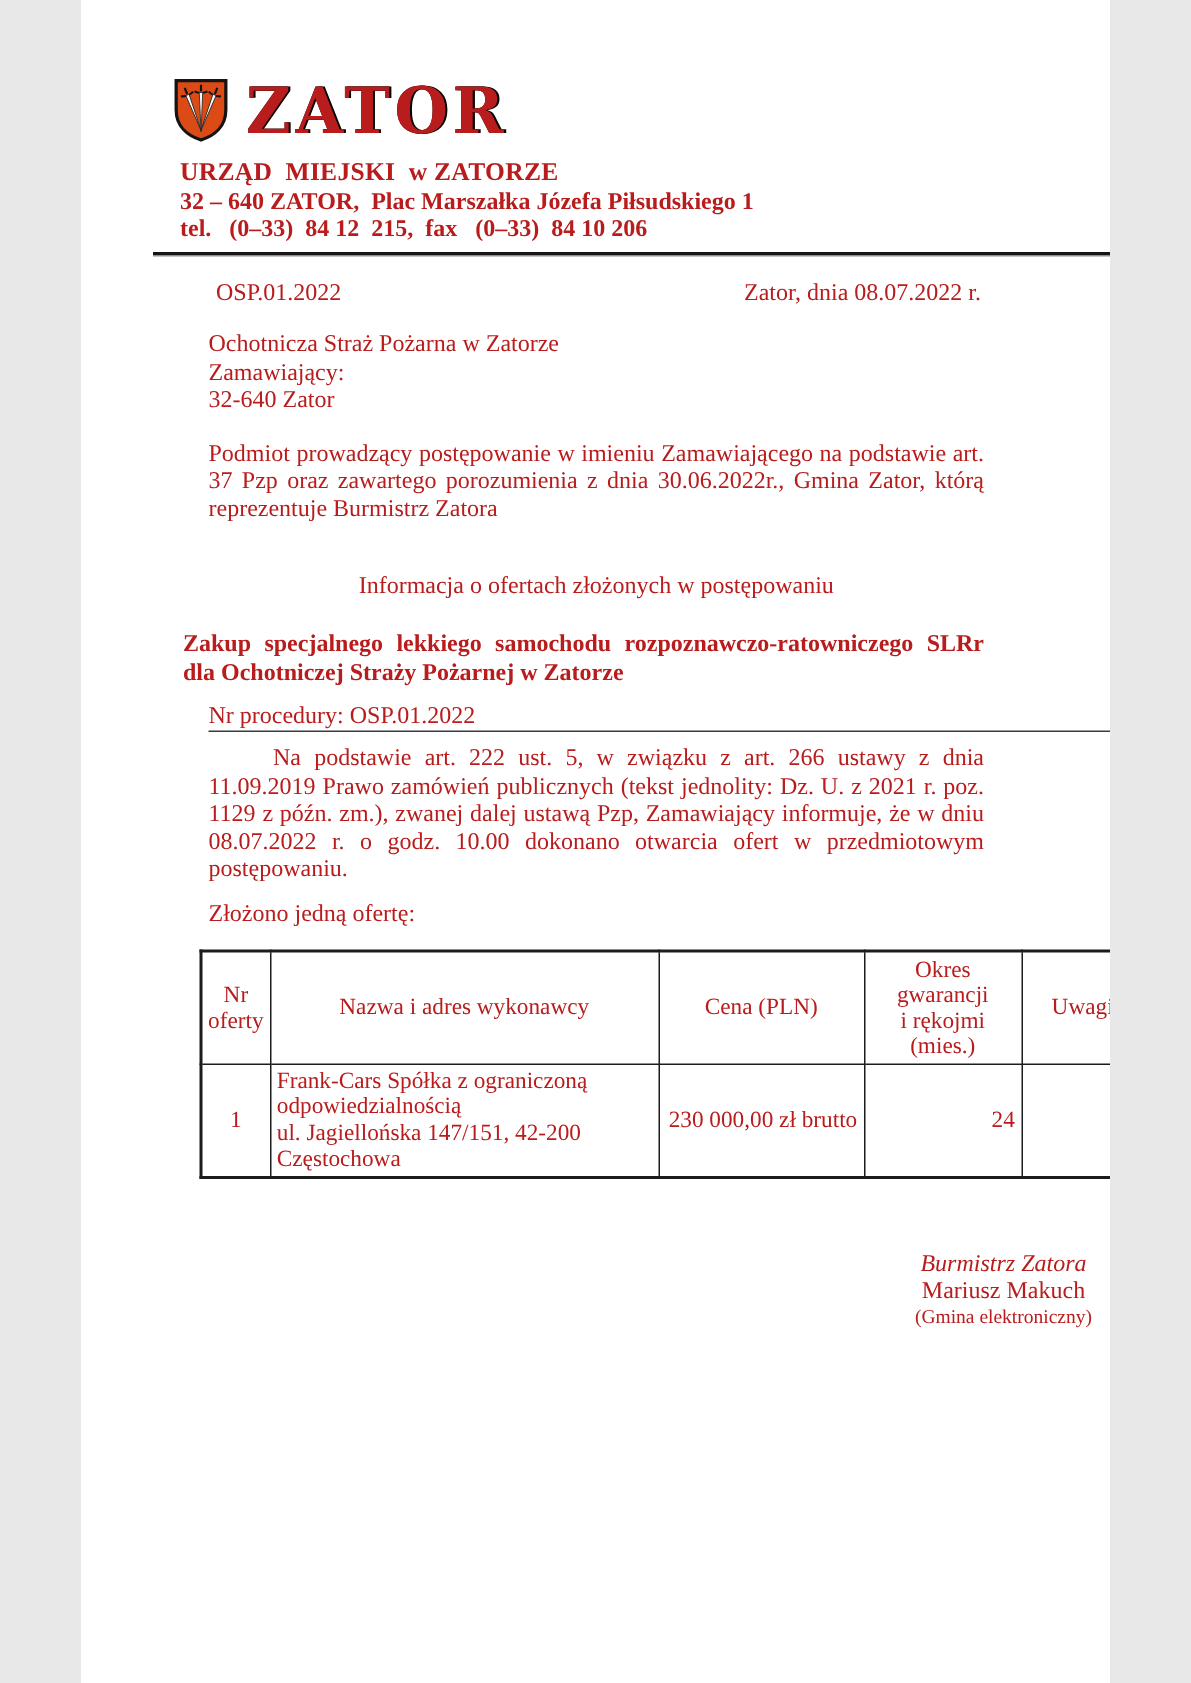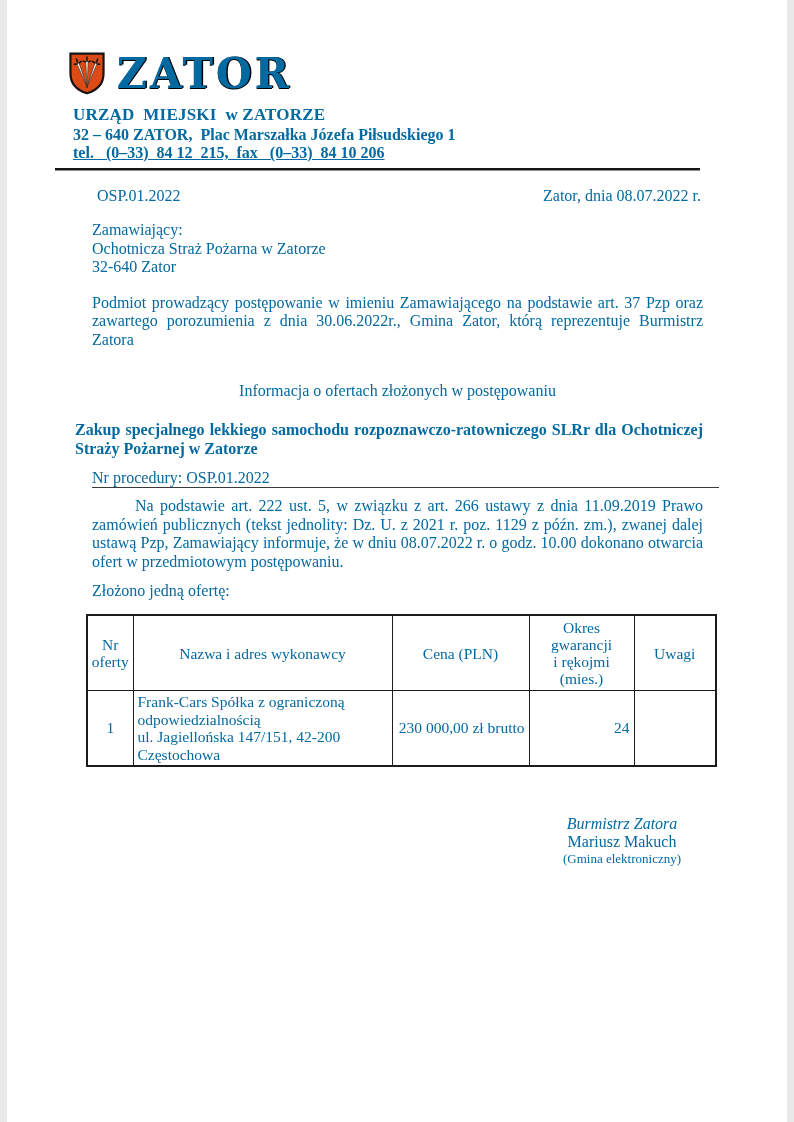--- a/index.html
+++ b/index.html
@@ -1,37 +1,37 @@
 <!DOCTYPE html>
 <html><head>
 <meta charset="utf-8">
 <style>
   * { margin:0; padding:0; box-sizing:border-box; }
   html,body { background:#e8e8e8; }
   .page {
-    width:780px; height:1122px; margin:0 auto; background:#ffffff;
-    font-family:"Liberation Serif", serif; color:#0369a1; position:relative;
+    width:686px; height:1122px; margin:0 auto; background:#ffffff;
+    font-family:"Liberation Serif", serif; color:#b91c1c; position:relative;
     overflow:hidden;
   }
   .pre { white-space:pre; }
   .pre-line { white-space:pre-line; }
 
   
   .letterhead { padding-top:52px; padding-left:62px; }
   .logo-row { display:flex; align-items:flex-start; gap:12px; height:46px; }
   .shield { width:36px; height:43px; flex:0 0 auto; }
   .logo-text {
     font-family:"DejaVu Serif", serif; font-weight:bold; font-size:41px;
     line-height:40px; letter-spacing:3px; margin-top:1px;
     text-shadow:1.4px 0 0 #000, 0 0.6px 0 #000; transform:scaleY(1.04);
     transform-origin:left top;
   }
   .office-name { margin:7px 0 0 4px; font-size:17px; font-weight:700; letter-spacing:0.2px; }
   .address-line { margin:1px 0 0 4px; font-size:16px; font-weight:700; }
-  .phone-line { margin:0 0 0 4px; font-size:16px; font-weight:700;text-decoration:underline; }
+  .phone-line { margin:0 0 0 4px; font-size:16px; font-weight:700; }
   .header-rule {
     margin:6px 0 0 48px; width:645px; height:3px;
     background:linear-gradient(to bottom, #161616 0 2px, #8e8e8e 2px 3px);
   }
 
   
   .meta-row { display:flex; justify-content:space-between; margin:16px 86px 0 90px; font-size:16px;gap:43px; }
 
   
   .recipient { margin:16px 0 0 85px; font-size:16px; line-height:18.5px; }
@@ -102,22 +102,22 @@
     <div class="phone-line pre">tel.   (0–33)  84 12  215,  fax   (0–33)  84 10 206</div>
   </div>
   <div class="header-rule"></div>
 
   <div class="meta-row">
     <span>OSP.01.2022</span>
     <span>Zator, dnia 08.07.2022 r.</span>
   </div>
 
   <div class="recipient">
+    <div>Ochotnicza Straż Pożarna w Zatorze</div>
     <div>Zamawiający:</div>
-    <div>Ochotnicza Straż Pożarna w Zatorze</div>
     <div>32-640 Zator</div>
   </div>
 
   <p class="intro-par">Podmiot prowadzący postępowanie w imieniu Zamawiającego na podstawie art. 37 Pzp oraz zawartego porozumienia z dnia 30.06.2022r., Gmina Zator, którą reprezentuje Burmistrz Zatora</p>
 
   <div class="info-heading">Informacja o ofertach złożonych w postępowaniu</div>
 
   <p class="subject">Zakup specjalnego lekkiego samochodu rozpoznawczo-ratowniczego SLRr dla Ochotniczej Straży Pożarnej w Zatorze</p>
 
   <div class="procedure">Nr procedury: OSP.01.2022</div>

